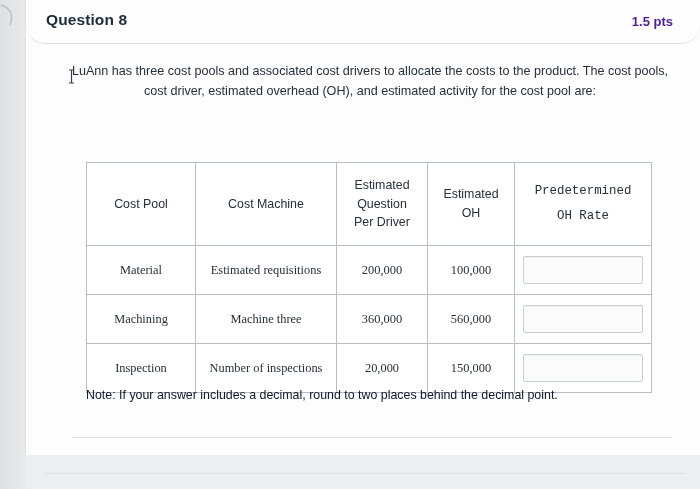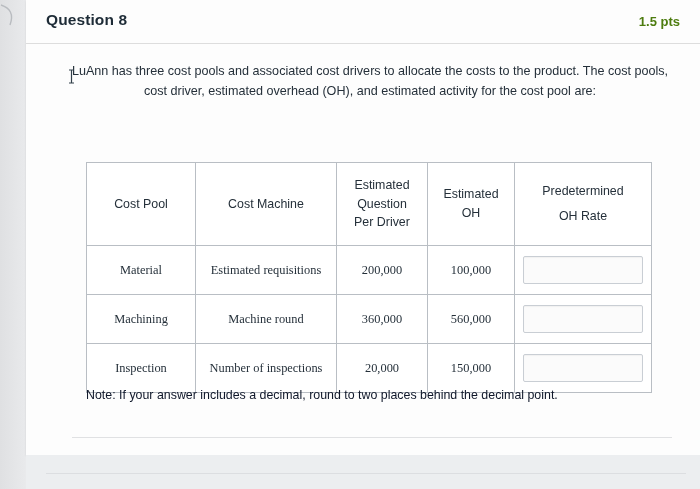--- a/index.html
+++ b/index.html
@@ -35,37 +35,38 @@
     inset: 0;
     background: #fdfdfd;
   }
   .header {
     position: absolute;
     left: 0; top: 0;
     width: 100%;
     height: 44px;
     border-bottom: 1px solid #dddddd;
     box-sizing: border-box;
+    border-radius: 19px;
   }
   .q-title {
     position: absolute;
     left: 20px;
     top: 11px;
     font-size: 15.5px;
     font-weight: bold;
     color: #1d2b36;
     letter-spacing: 0.1px;
   }
   .pts {
     position: absolute;
-    right: 20px;
+    right: 27px;
     top: 14px;
     font-size: 13px;
     font-weight: bold;
-    color: #4d7c0f;
+    color: #4c1d95;
   }
   .prompt {
     position: absolute;
     left: 40px;
     top: 62px;
     width: 608px;
     font-size: 12.6px;
     line-height: 1.55;
     color: #25303a;
     text-align: center;
@@ -106,21 +107,21 @@
     line-height: 1.5;
   }
   table.cost-table tbody td {
     height: 38px;
     font-family: Liberation Serif, serif;
   }
   .col-pool  { width: 96px; }
   .col-driver{ width: 128px; }
   .col-act   { width: 78px; }
   .col-oh    { width: 74px; }
-  .col-rate  { width: 124px; }
+  .col-rate  { width: 124px; font-family: Liberation Mono, monospace; }
   .num { text-align: center; }
   .answer-cell {
     padding: 0;
   }
   .answer-box {
     width: 118px;
     height: 26px;
     margin: 0 auto;
     background: #fbfbfb;
     border: 1px solid #c9ced4;
@@ -217,21 +218,21 @@
           <td>Material</td>
           <td>Estimated requisitions</td>
           <td class="num">200,000</td>
           <td class="num">100,000</td>
           <td class="answer-cell">
             <div class="answer-box"></div>
           </td>
         </tr>
         <tr>
           <td>Machining</td>
-          <td>Machine round</td>
+          <td>Machine three</td>
           <td class="num">360,000</td>
           <td class="num">560,000</td>
           <td class="answer-cell">
             <div class="answer-box"></div>
           </td>
         </tr>
         <tr>
           <td>Inspection</td>
           <td>Number of inspections</td>
           <td class="num">20,000</td>

